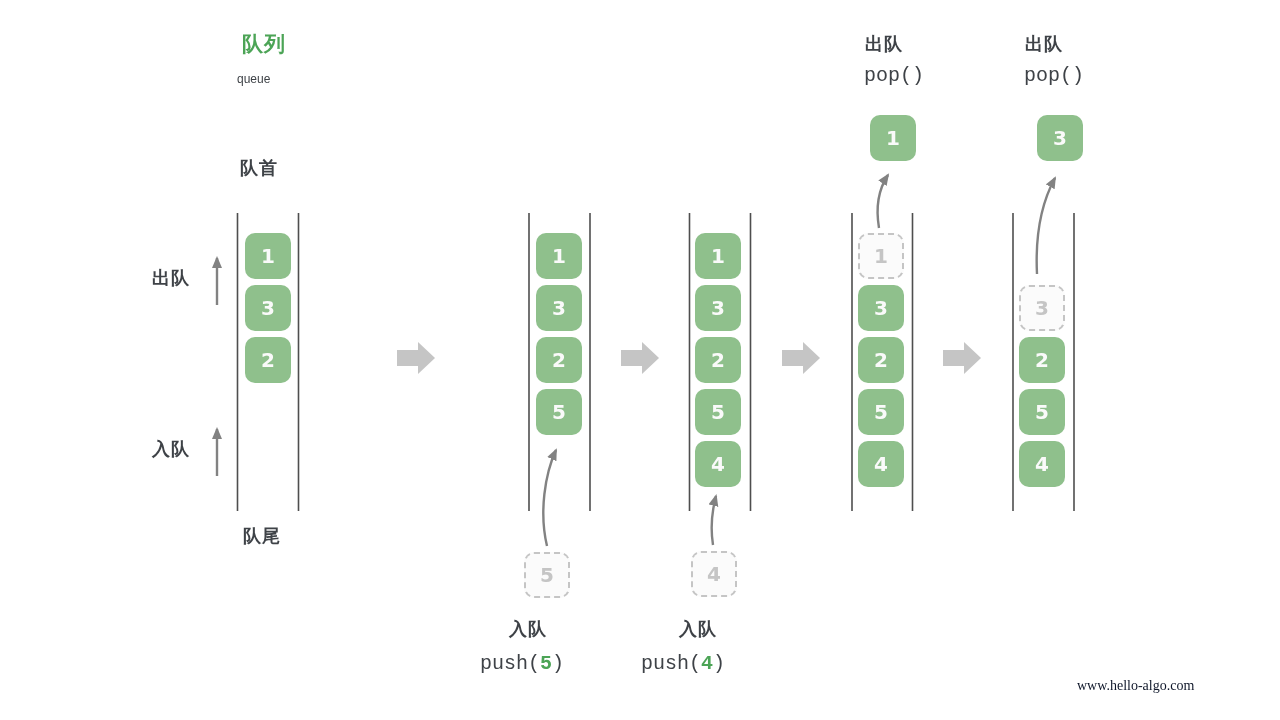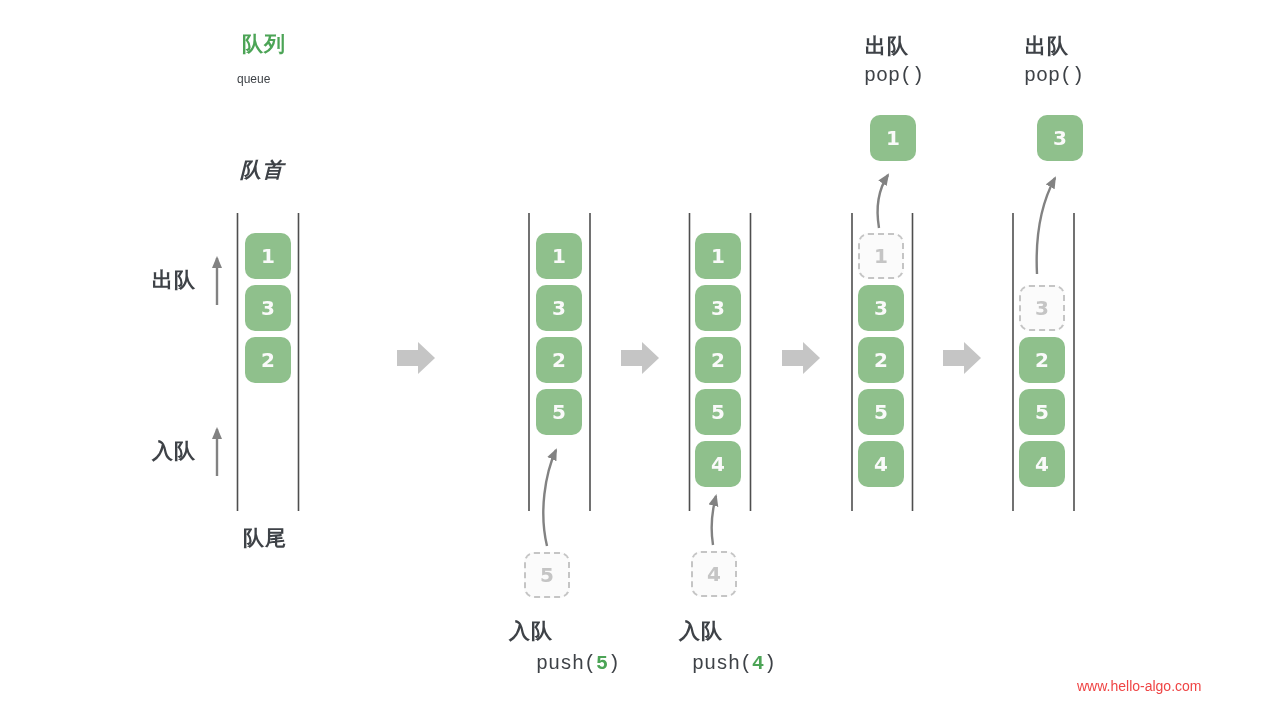--- a/index.html
+++ b/index.html
@@ -12,28 +12,28 @@
   .qbox {
     position:absolute; width:46px; height:46px; border-radius:10px;
     background:#8fc08c; color:#fafafa; font-weight:bold; font-size:20px;
     display:flex; align-items:center; justify-content:center;
     font-family:"DejaVu Sans","Liberation Sans",sans-serif;
   }
   .qbox.ghost {
     background:#fbfbfb; border:2px dashed #c5c5c5; color:#c5c5c5;
     box-sizing:border-box;
   }
-  .zh { position:absolute; font-weight:700; font-size:21px; letter-spacing:1px; white-space:nowrap; }
+  .zh { position:absolute; font-weight:700; font-size:18px; letter-spacing:1px; white-space:nowrap; }
   .code { position:absolute; font-family:Liberation Mono, monospace; font-size:20px; white-space:nowrap; }
   .code .arg { color:#4ca456; font-weight:bold; }
   .title-zh { position:absolute; font-size:21px; font-weight:700; color:#4ca456; letter-spacing:1px; }
   .title-en { position:absolute; font-size:12px; }
   .watermark {
-    position:absolute; font-family:Liberation Sans, sans-serif;
-    font-size:14px; color:#ef4444; letter-spacing:0px;
+    position:absolute; font-family:Liberation Serif, serif;
+    font-size:14px; color:#0f172a; letter-spacing:0px;
   }
 </style>
 </head>
 <body>
 
 <div class="canvas">
 
   <svg class="layer" width="1280" height="720" viewBox="0 0 1280 720">
     <defs>
       <marker id="ah" markerUnits="userSpaceOnUse" markerWidth="13" markerHeight="12" refX="10" refY="5" orient="auto">
@@ -70,50 +70,50 @@
       <path d="M547,546 C539,512 545,474 556,450" marker-end="url(#ah)"></path>
       <path d="M713,545 C710,526 712,511 716,496" marker-end="url(#ah)"></path>
       <path d="M879,228 C875,204 880,187 888,175" marker-end="url(#ah)"></path>
       <path d="M1037,274 C1035,233 1043,200 1055,178" marker-end="url(#ah)"></path>
     </g>
   </svg>
 
   <div class="title-zh" style="left:242px; top:30px;">队列</div>
   <div class="title-en" style="left:237px; top:72px;">queue</div>
 
-  <div class="zh" style="left:240px; top:156px;font-style:italic;">队首</div>
+  <div class="zh" style="left:240px; top:156px;">队首</div>
   <div class="zh" style="left:152px; top:266px;">出队</div>
   <div class="zh" style="left:152px; top:437px;">入队</div>
   <div class="zh" style="left:243px; top:524px;">队尾</div>
 
   <div>
     <div class="qbox" style="left:245px; top:233px;">1</div>
     <div class="qbox" style="left:245px; top:285px;">3</div>
     <div class="qbox" style="left:245px; top:337px;">2</div>
   </div>
 
   <div>
     <div class="qbox" style="left:536px; top:233px;">1</div>
     <div class="qbox" style="left:536px; top:285px;">3</div>
     <div class="qbox" style="left:536px; top:337px;">2</div>
     <div class="qbox" style="left:536px; top:389px;">5</div>
     <div class="qbox ghost" style="left:524px; top:552px;">5</div>
     <div class="zh" style="left:509px; top:617px;">入队</div>
-    <div class="code" style="left:536px; top:652px;"><span>push(</span><span class="arg">5</span><span>)</span></div>
+    <div class="code" style="left:480px; top:652px;"><span>push(</span><span class="arg">5</span><span>)</span></div>
   </div>
 
   <div>
     <div class="qbox" style="left:695px; top:233px;">1</div>
     <div class="qbox" style="left:695px; top:285px;">3</div>
     <div class="qbox" style="left:695px; top:337px;">2</div>
     <div class="qbox" style="left:695px; top:389px;">5</div>
     <div class="qbox" style="left:695px; top:441px;">4</div>
     <div class="qbox ghost" style="left:691px; top:551px;">4</div>
     <div class="zh" style="left:679px; top:617px;">入队</div>
-    <div class="code" style="left:692px; top:652px;"><span>push(</span><span class="arg">4</span><span>)</span></div>
+    <div class="code" style="left:641px; top:652px;"><span>push(</span><span class="arg">4</span><span>)</span></div>
   </div>
 
   <div>
     <div class="zh" style="left:865px; top:32px;">出队</div>
     <div class="code" style="left:864px; top:64px;">pop()</div>
     <div class="qbox" style="left:870px; top:115px;">1</div>
     <div class="qbox ghost" style="left:858px; top:233px;">1</div>
     <div class="qbox" style="left:858px; top:285px;">3</div>
     <div class="qbox" style="left:858px; top:337px;">2</div>
     <div class="qbox" style="left:858px; top:389px;">5</div>

